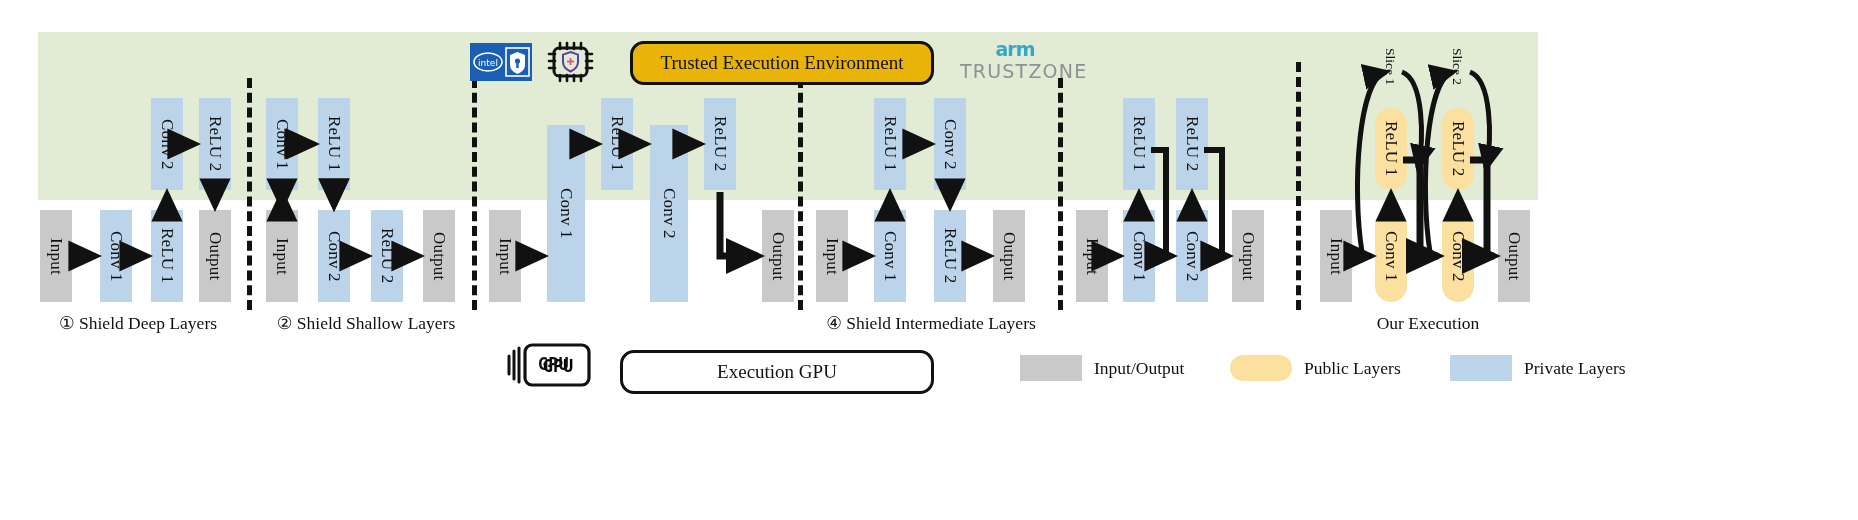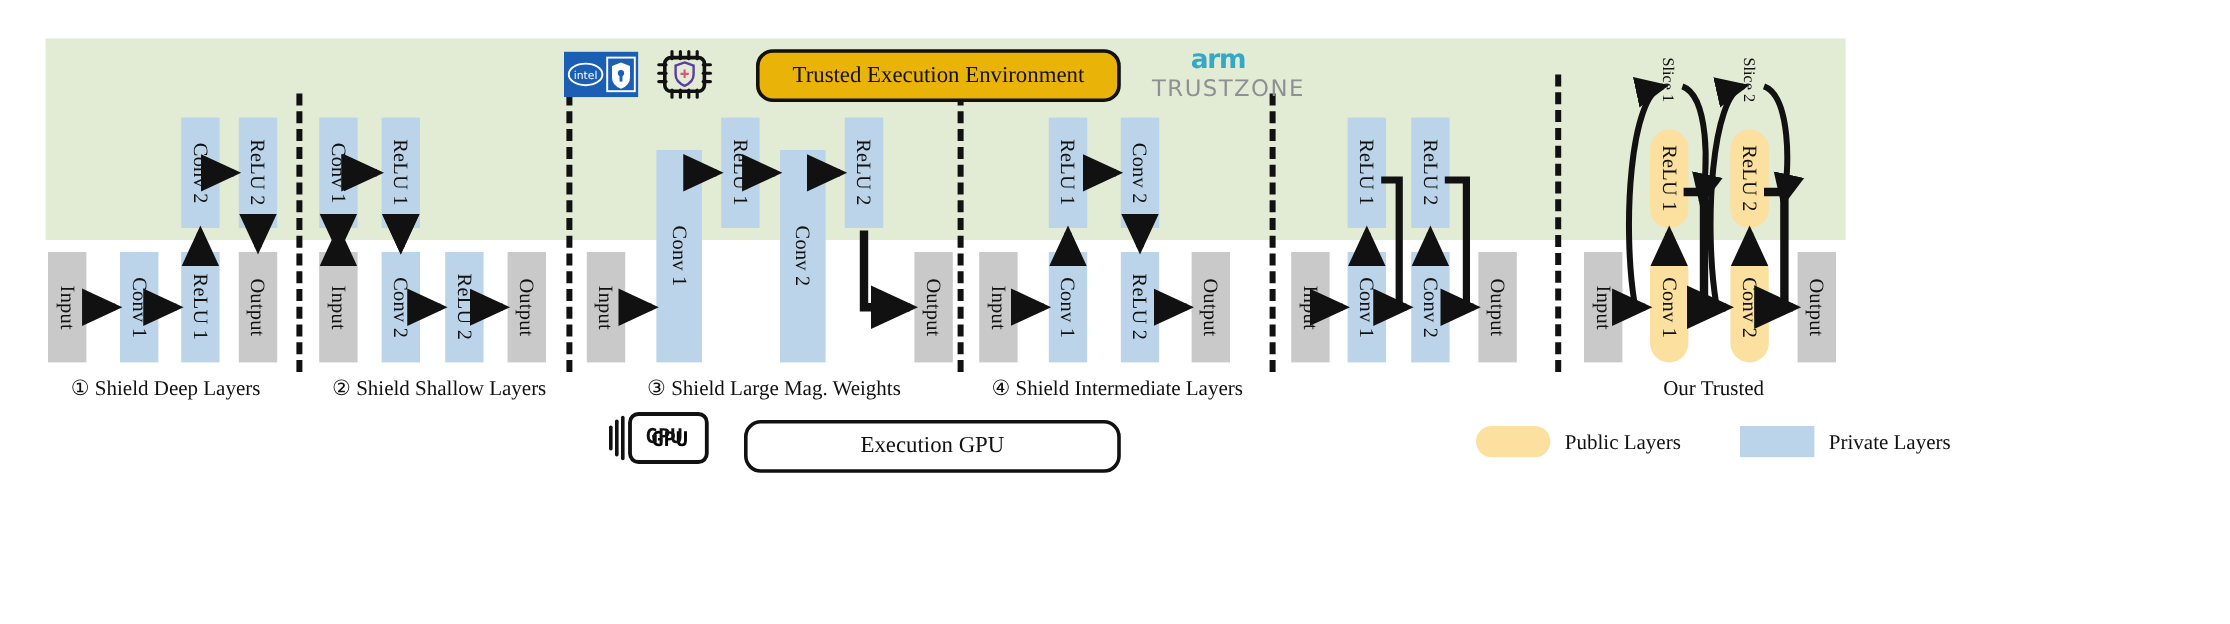--- a/index.html
+++ b/index.html
@@ -38,21 +38,21 @@
   .sw.yellow{background:#fbe0a0;border-radius:13px;}
   .sw.blue{background:#bcd4ea;}
 
   
   .slice{position:absolute;font-size:13.5px;writing-mode:vertical-rl;text-orientation:mixed;
          color:#111;white-space:nowrap;}
 
   
   .icon{position:absolute;}
   .arm{position:absolute;text-align:center;color:#8e9194;}
-  .arm .a1{font-size:22px;font-weight:bold;color:#33a8c7;font-family:"DejaVu Sans",sans-serif;letter-spacing:-1px;}
+  .arm .a1{font-size:19px;font-weight:bold;color:#33a8c7;font-family:"DejaVu Sans",sans-serif;letter-spacing:-1px;}
   .arm .a2{font-size:19px;letter-spacing:1.2px;font-family:"DejaVu Sans",sans-serif;color:#8e9194;}
   .gpu-txt{font-family:"DejaVu Sans Mono",monospace;font-size:17px;font-weight:bold;color:#111;}
 </style>
 </head>
 <body>
 
 <div id="stage">
 
   <div class="tee-band"></div>
 
@@ -123,21 +123,20 @@
   <div class="blk blue" style="left:371px;top:210px;width:32px;height:92px;">ReLU 2</div>
   <div class="blk gray" style="left:423px;top:210px;width:32px;height:92px;">Output</div>
   <div class="cap" style="left:256px;top:313px;width:220px;">② Shield Shallow Layers</div>
 
   <div class="blk gray" style="left:489px;top:210px;width:32px;height:92px;">Input</div>
   <div class="blk blue" style="left:547px;top:125px;width:38px;height:177px;">Conv 1</div>
   <div class="blk blue" style="left:601px;top:98px;width:32px;height:92px;">ReLU 1</div>
   <div class="blk blue" style="left:650px;top:125px;width:38px;height:177px;">Conv 2</div>
   <div class="blk blue" style="left:704px;top:98px;width:32px;height:92px;">ReLU 2</div>
   <div class="blk gray" style="left:762px;top:210px;width:32px;height:92px;">Output</div>
-  <div class="cap" style="left:495px;top:313px;width:300px;">③ Shield Large Mag. Weights</div>
 
   <div class="blk gray" style="left:816px;top:210px;width:32px;height:92px;">Input</div>
   <div class="blk blue" style="left:874px;top:210px;width:32px;height:92px;">Conv 1</div>
   <div class="blk blue" style="left:874px;top:98px;width:32px;height:92px;">ReLU 1</div>
   <div class="blk blue" style="left:934px;top:98px;width:32px;height:92px;">Conv 2</div>
   <div class="blk blue" style="left:934px;top:210px;width:32px;height:92px;">ReLU 2</div>
   <div class="blk gray" style="left:993px;top:210px;width:32px;height:92px;">Output</div>
   <div class="cap" style="left:806px;top:313px;width:250px;">④ Shield Intermediate Layers</div>
 
   <div class="blk gray" style="left:1076px;top:210px;width:32px;height:92px;">Input</div>
@@ -149,41 +148,45 @@
 
   <div class="blk gray" style="left:1320px;top:210px;width:32px;height:92px;">Input</div>
   <div class="blk yellow" style="left:1375px;top:210px;width:32px;height:92px;border-radius:16px;">Conv 1</div>
   <div class="blk yellow" style="left:1375px;top:108px;width:32px;height:82px;border-radius:16px;">ReLU 1</div>
   <div class="blk blue" style="left:1375px;top:108px;width:32px;height:82px;background:#bcd4ea;z-index:-1;"></div>
   <div class="blk yellow" style="left:1442px;top:210px;width:32px;height:92px;border-radius:16px;">Conv 2</div>
   <div class="blk yellow" style="left:1442px;top:108px;width:32px;height:82px;border-radius:16px;">ReLU 2</div>
   <div class="blk gray" style="left:1498px;top:210px;width:32px;height:92px;">Output</div>
   <div class="slice" style="left:1382px;top:48px;">Slice 1</div>
   <div class="slice" style="left:1449px;top:48px;">Slice 2</div>
-  <div class="cap" style="left:1348px;top:313px;width:160px;">Our Trusted</div>
+  <div class="cap" style="left:1348px;top:313px;width:160px;">Our Execution</div>
 
   <div class="icon" style="left:505px;top:342px;">
     <svg width="88" height="46" viewBox="0 0 88 46">
       <rect x="20" y="3" width="64" height="40" rx="7" fill="none" stroke="#111" stroke-width="3.2"></rect>
       <g stroke="#111" stroke-width="3" stroke-linecap="round">
         <line x1="9" y1="9" x2="9" y2="37"></line>
         <line x1="14" y1="6" x2="14" y2="40"></line>
         <line x1="4" y1="14" x2="4" y2="32"></line>
       </g>
       <text x="53" y="30" class="gpu-txt" text-anchor="middle">GPU</text>
     </svg>
   </div>
   <div class="icon" style="left:505px;top:342px;width:88px;height:46px;">
     <span style="position:absolute;left:33px;top:12px;" class="gpu-txt">GPU</span>
   </div>
 
   <div class="pill" style="left:620px;top:350px;width:308px;height:38px;">
     <span>Execution GPU</span>
   </div>
 
+  <div class="legend-item" style="left:1020px;top:355px;">
+    <span class="sw gray"></span>
+    <span>Input/Output</span>
+  </div>
   <div class="legend-item" style="left:1230px;top:355px;">
     <span class="sw yellow"></span>
     <span>Public Layers</span>
   </div>
   <div class="legend-item" style="left:1450px;top:355px;">
     <span class="sw blue"></span>
     <span>Private Layers</span>
   </div>
 
   <svg class="wires">

